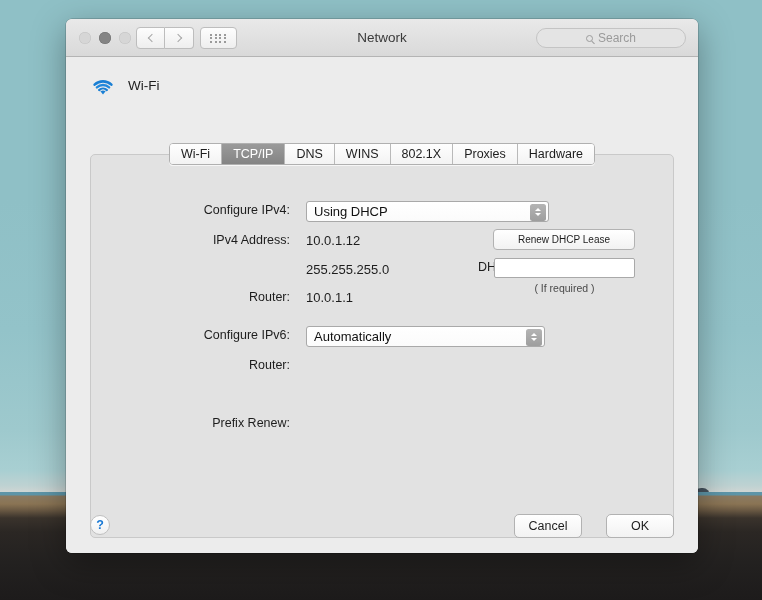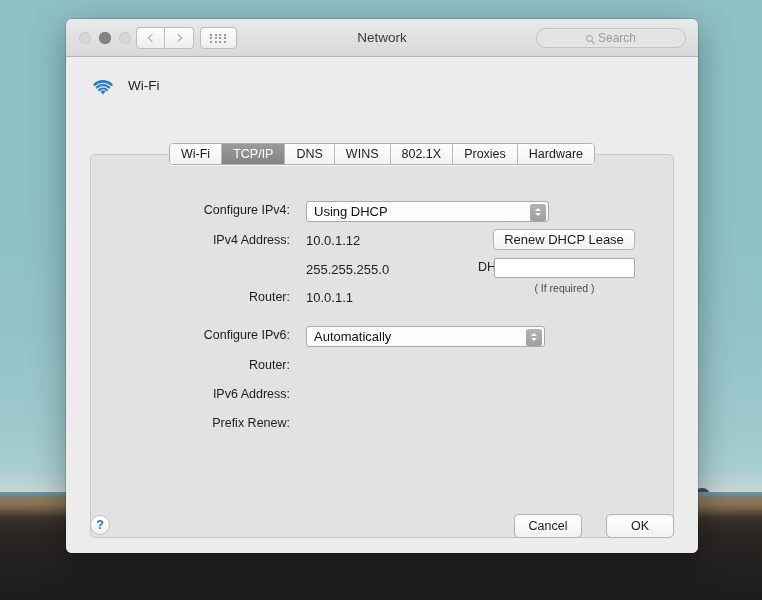--- a/index.html
+++ b/index.html
@@ -236,21 +236,21 @@
     color: #111;
     display: flex; align-items: center;
   }
 
   .pushbtn {
     height: 21px;
     padding: 0 10px;
     border: 1px solid #b2b2b2;
     border-radius: 4px;
     background: linear-gradient(to bottom, #ffffff, #f2f2f2);
-    font-size: 13px; color: #1d1d1d;
+    font-size: 10px; color: #1d1d1d;
     display: flex; align-items: center; justify-content: center;
     white-space: nowrap;
   }
 
   #hint {
     position: absolute;
     font-size: 10.5px; color: #4a4a4a;
     text-align: center;
   }
 
@@ -396,23 +396,20 @@
       </span>
     </div>
 
     <div class="row" style="left:24px; top:301px; width:200px; justify-content:flex-end;">
       <span class="flabel">Router:</span>
     </div>
     <div class="row" style="left:240px; top:301px;">
       <span class="fvalue"></span>
     </div>
 
-    <div class="row" style="left:24px; top:330px; width:200px; justify-content:flex-end;">
-      <span class="flabel">IPv6 Address:</span>
-    </div>
     <div class="row" style="left:240px; top:330px;">
       <span class="fvalue"></span>
     </div>
 
     <div class="row" style="left:24px; top:359px; width:200px; justify-content:flex-end;">
       <span class="flabel">Prefix Renew:</span>
     </div>
     <div class="row" style="left:240px; top:359px;">
       <span class="fvalue"></span>
     </div>

